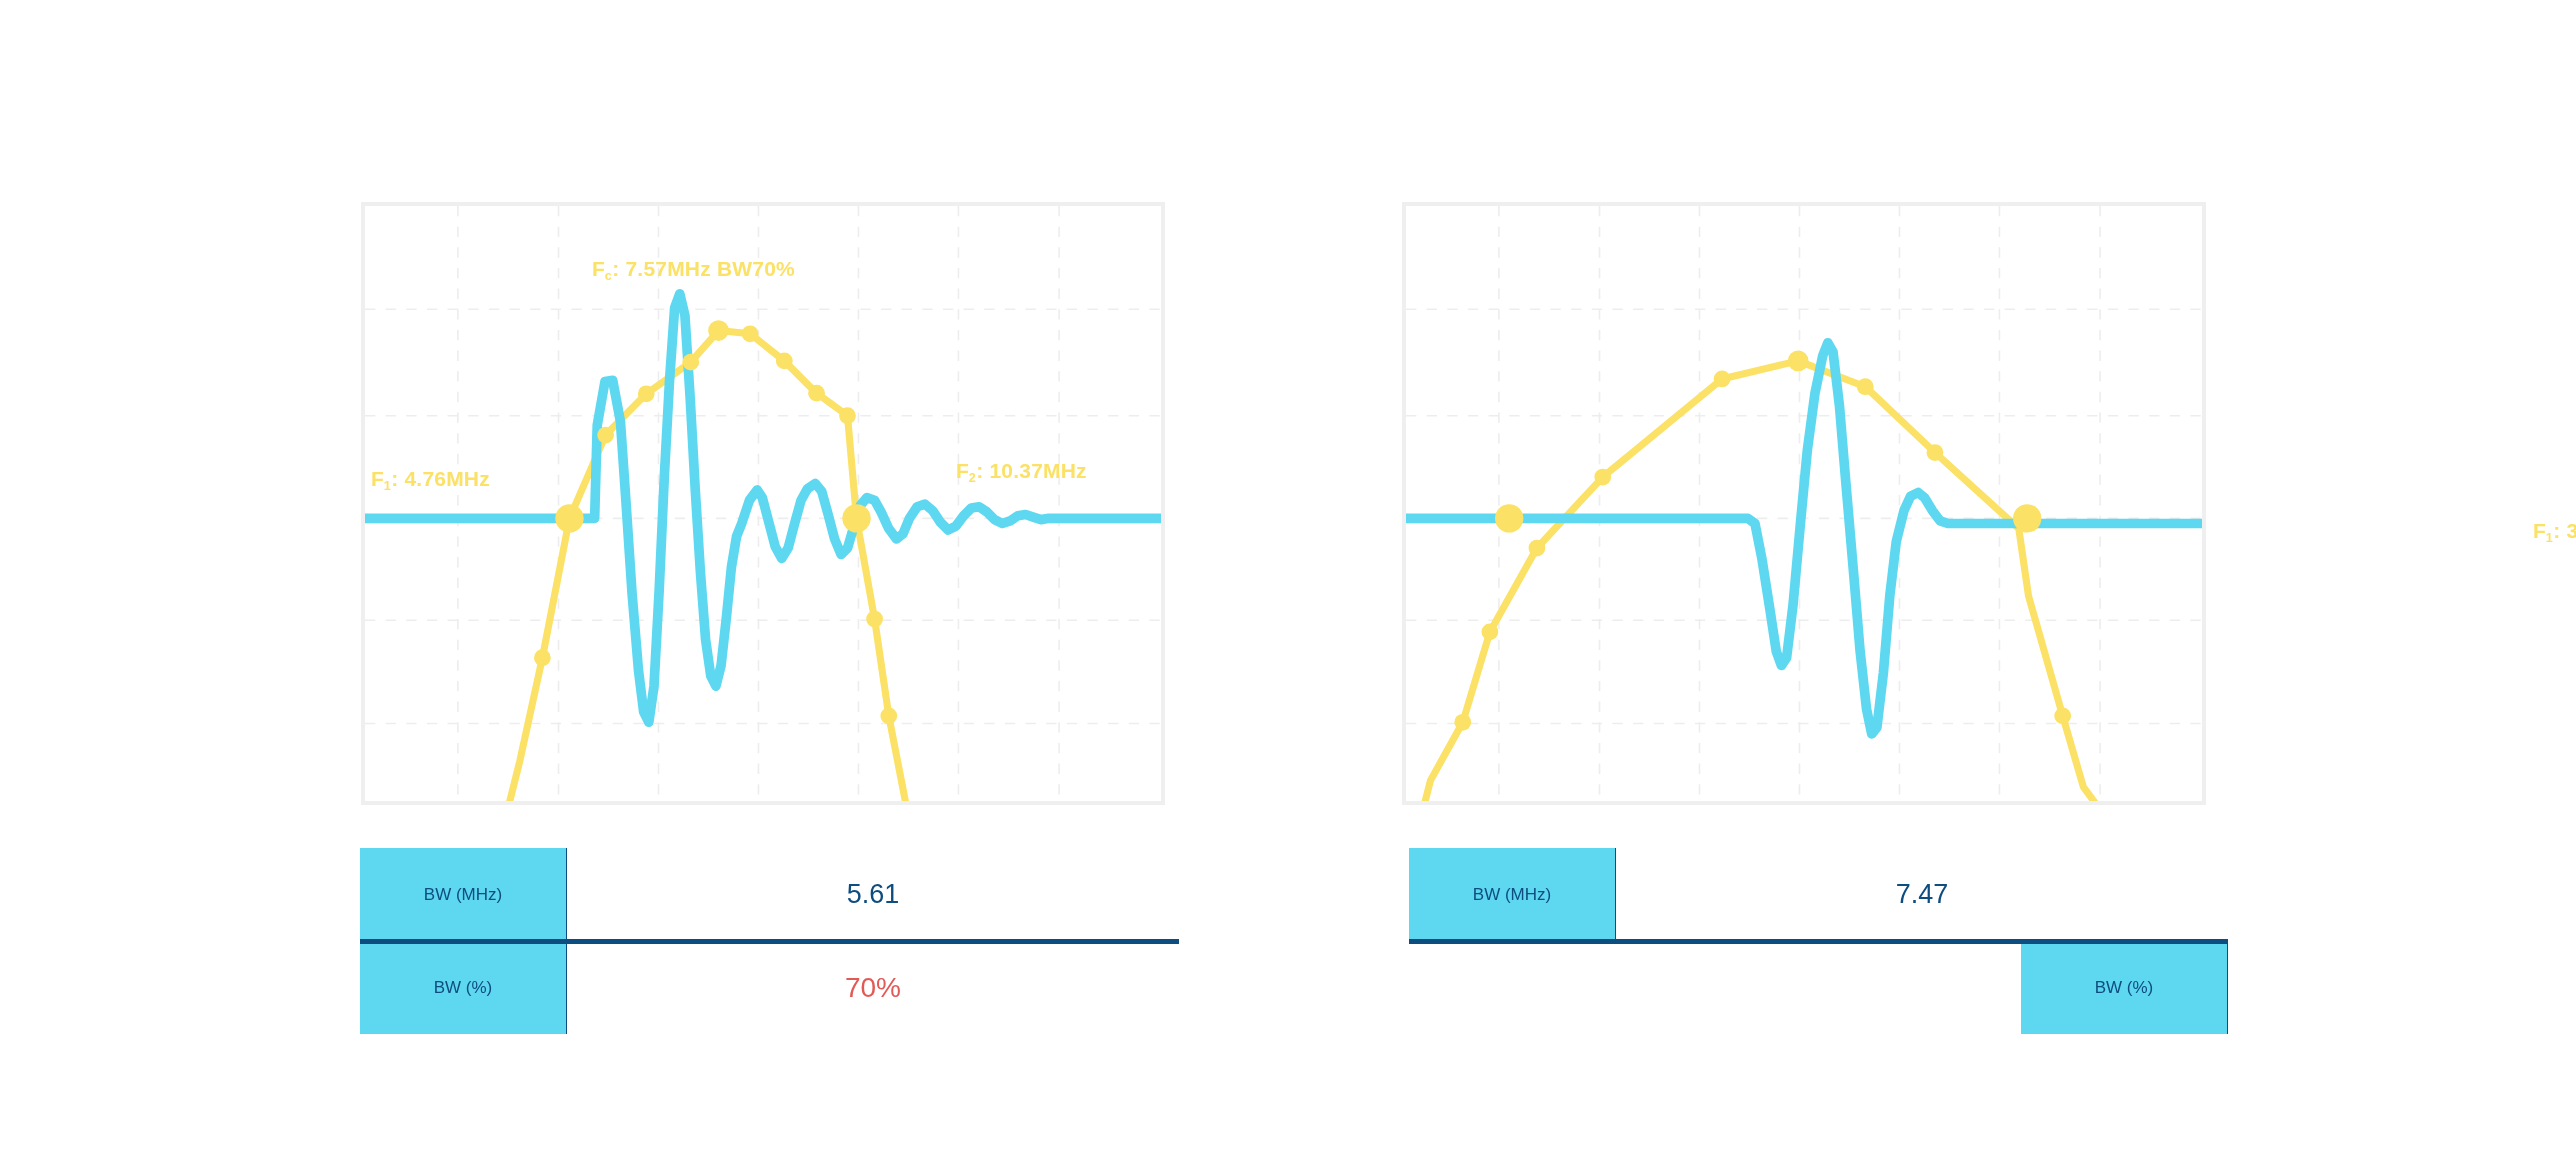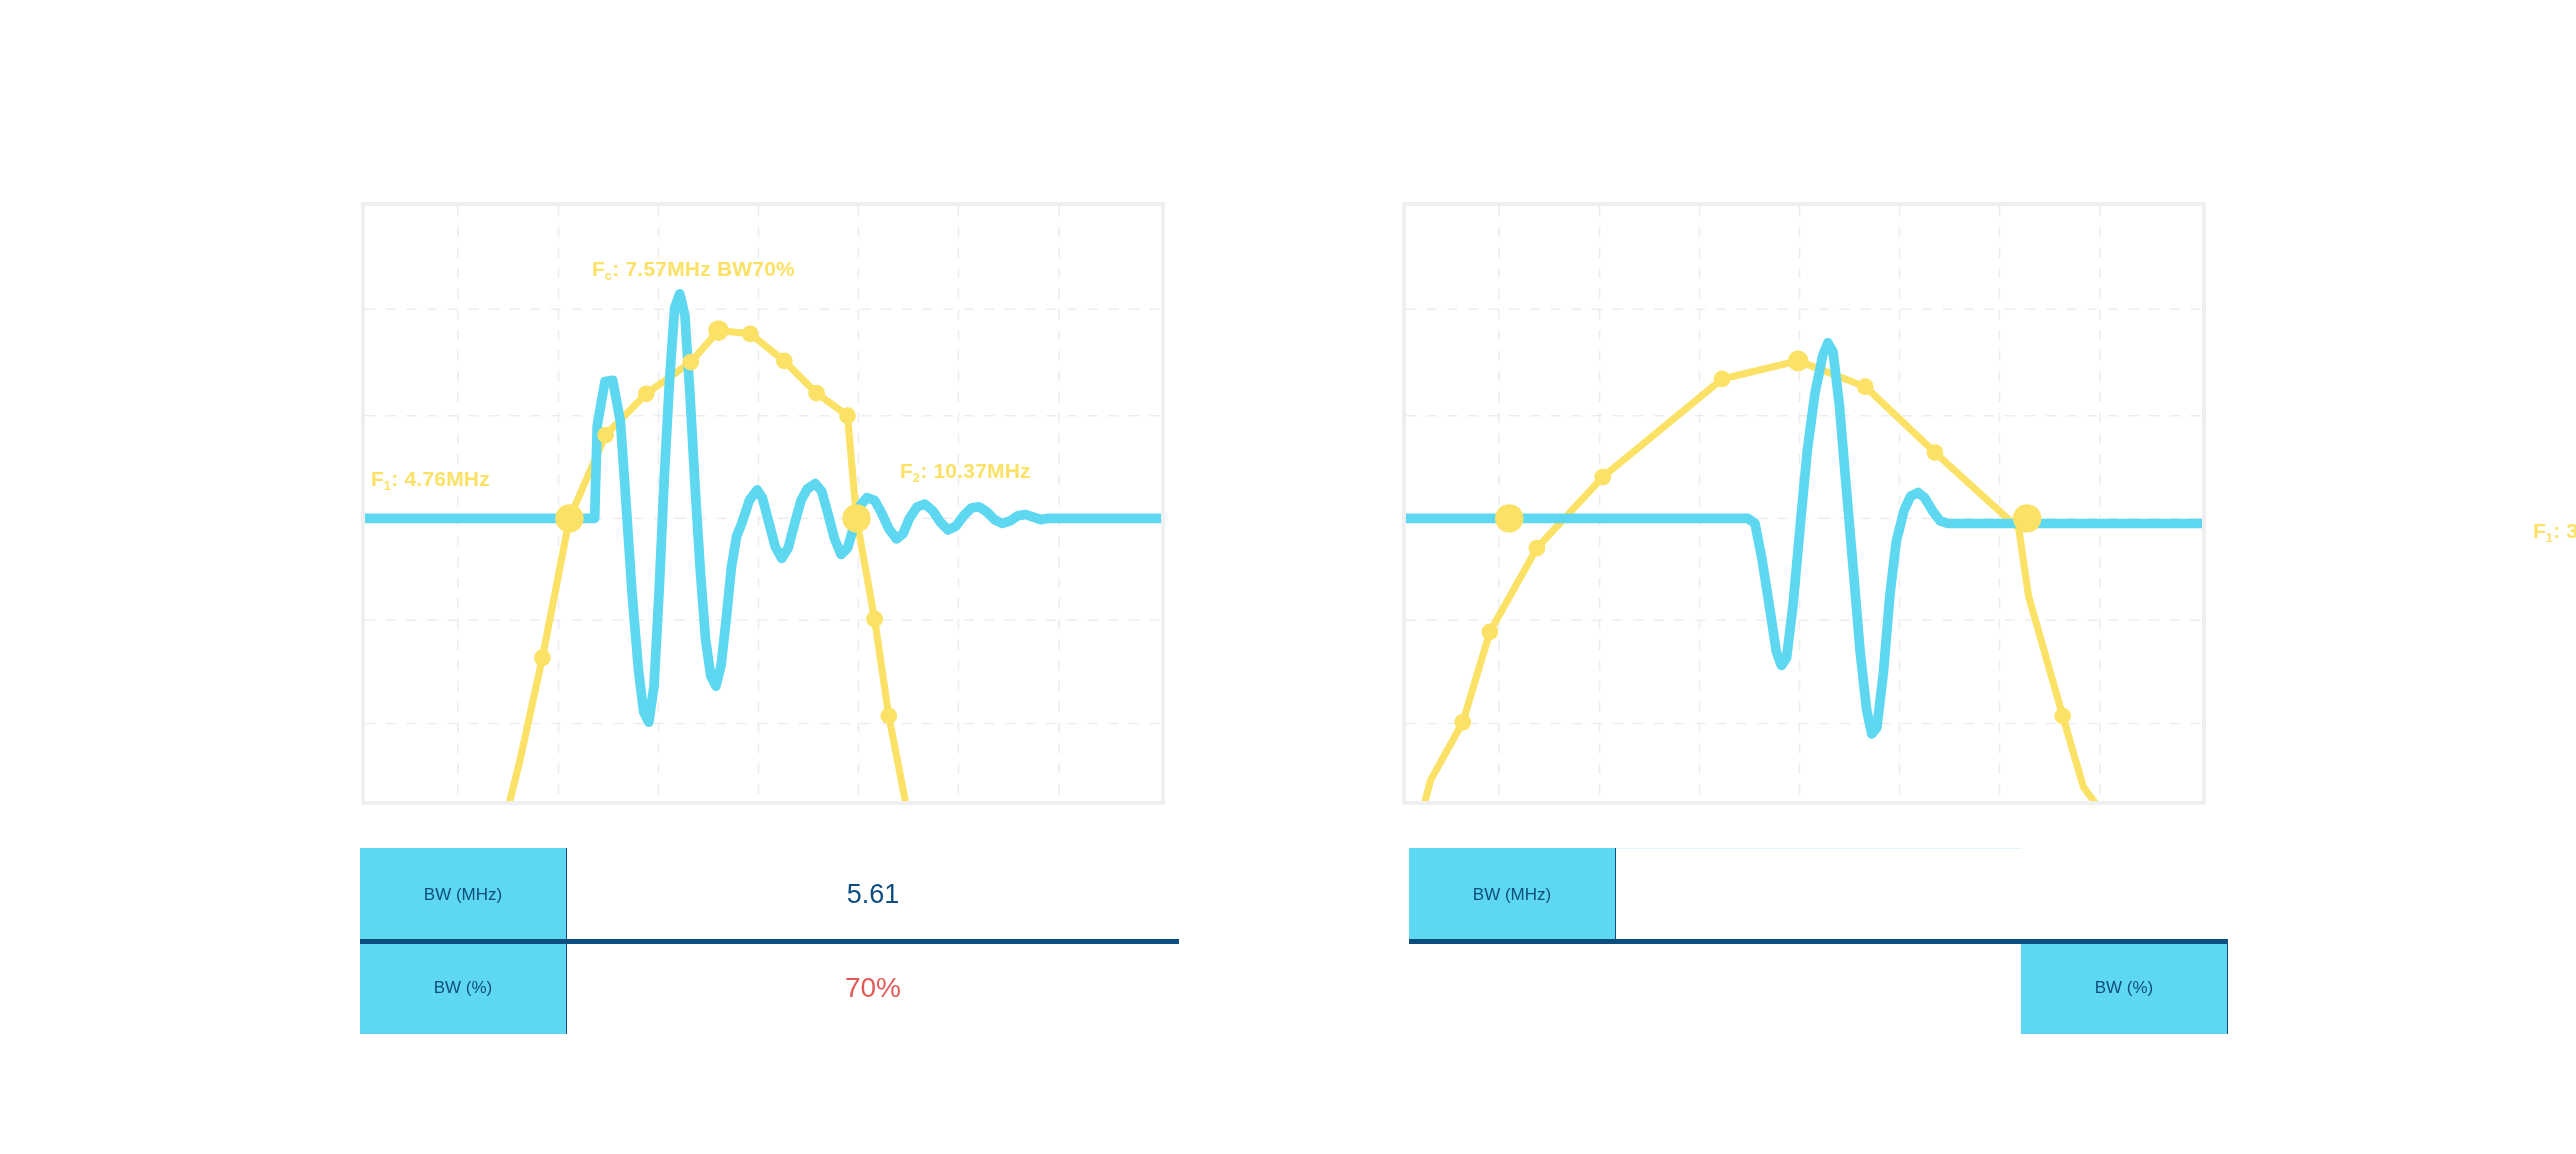--- a/index.html
+++ b/index.html
@@ -69,21 +69,21 @@
     font-size: 0.60em;
     vertical-align: baseline;
     position: relative;
     top: 0.30em;
     left: -0.02em;
   }
 
   
   .a-fc-L { left: 592px;  top: 258px; }
   .a-f1-L { left: 371px;  top: 460px; margin-top: 8px; }
-  .a-f2-L { left: 900px; top: 460px; }
+  .a-f2-L { left: 956px; top: 460px; }
   .a-f1-R { left: 1492px; top: 520px; }
 
   
   .result-table {
     position: absolute;
     top: 848px;
     width: 819px;
     height: 185px;
   }
   .panel.left  .result-table { left: 360px; }
@@ -260,20 +260,21 @@
       </div>
     </div>
 
     <div class="annot a-f1-R"><span>F</span><sub>1</sub><span>: 3.73MHz</span></div>
 
     <div class="result-table">
       <div class="rt-toprule"></div>
 
       <div class="rt-row r1">
         <div class="rt-label">BW (MHz)</div>
+        <div class="rt-value">7.47</div>
       </div>
 
       <div class="rt-row r2">
         <div class="rt-label">BW (%)</div>
       </div>
 
       <div class="rt-midrule"></div>
     </div>
   </section>
 

